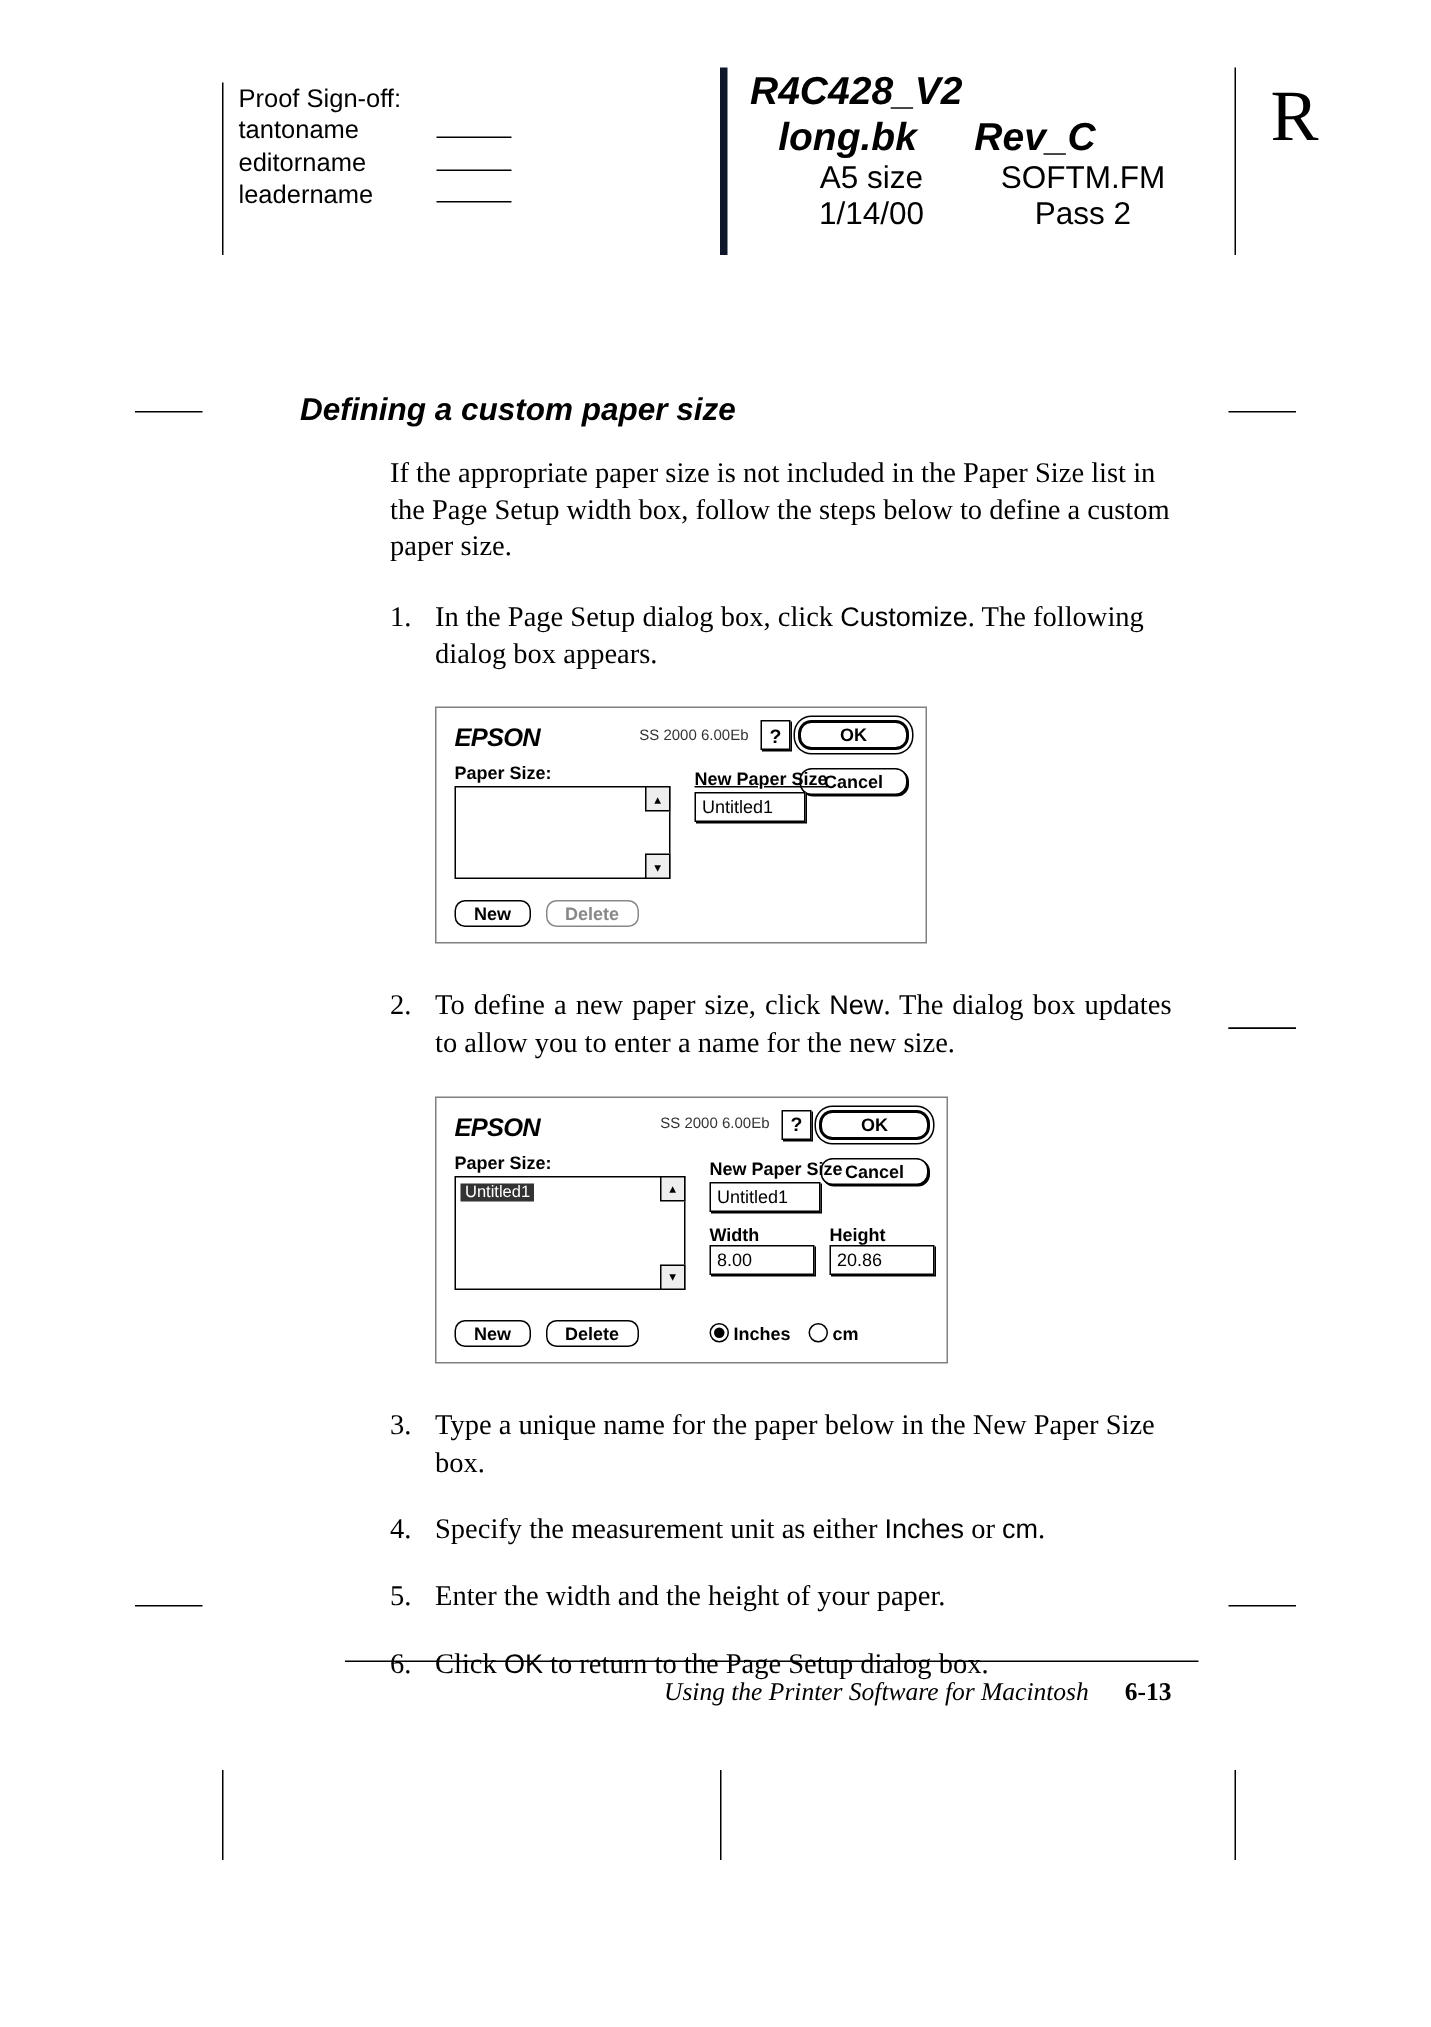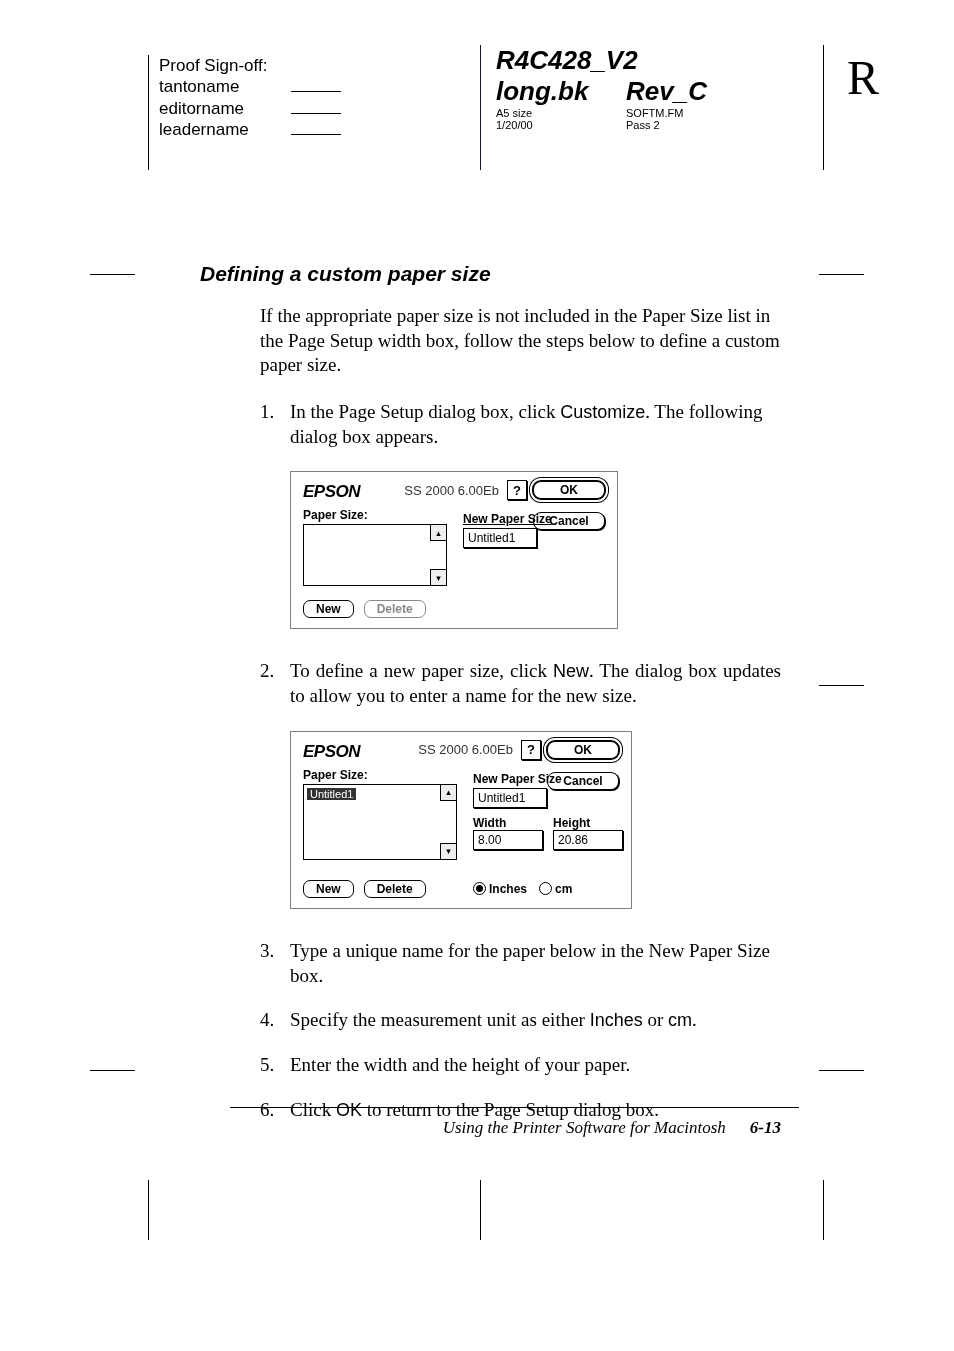--- a/index.html
+++ b/index.html
@@ -37,32 +37,33 @@
   .signoff-blank {
     display: inline-block;
     border-bottom: 1px solid #000;
     width: 50px;
     margin-left: 12px;
   }
   .docinfo-block {
     position: absolute;
     left: 480px;
     top: 45px;
-    border-left: 1px solid #0f172a;
+    border-left: 5px solid #0f172a;
     padding-left: 15px;
     font-family: Helvetica, Arial, sans-serif;
     height: 125px;
+    text-align: center;
   }
   .docinfo-row {
     display: flex;
   }
   .docinfo-col1 { width: 130px; }
   .docinfo-col2 { width: 120px; }
   .code-line { font-size: 26px; font-style: italic; font-weight: 700; }
-  .sub-line { font-size: 11px; }
+  .sub-line { font-size: 21px; margin-left: 16px; }
   .right-border {
     position: absolute;
     right: 130px;
     top: 45px;
     height: 125px;
     border-left: 1px solid #000;
   }
   .big-R {
     position: absolute;
     right: 75px;
@@ -133,21 +134,21 @@
     font-family: Arial, sans-serif;
   }
   .dlg-top-row {
     display: flex;
     align-items: center;
     gap: 6px;
     position: absolute;
     right: 12px;
     top: 8px;
   }
-  .ver-text { font-size: 13px; color: #333; margin-right: 2px; }
+  .ver-text { font-size: 10px; color: #333; margin-right: 2px; }
   .help-btn {
     width: 18px; height: 18px;
     border: 1px solid #000;
     box-shadow: 1px 1px 0 #000;
     display: flex; align-items: center; justify-content: center;
     font-weight: 700;
     font-size: 13px;
     background: #fff;
   }
   .mac-btn {
@@ -241,21 +242,21 @@
   .footer {
     position: absolute;
     left: 230px;
     width: 551px;
     font-size: 17px;
     display: flex;
     justify-content: flex-end;
     gap: 24px;
   }
   .footer-title { font-style: italic; }
-  .footer-pnum { font-style: italic; font-weight: 700; }
+  .footer-pnum { font-weight: 700; }
   
   .v-tick {
     position: absolute;
     width: 1px;
     background: #000;
   }
 </style>
 </head>
 <body>
 <div class="page">
@@ -282,21 +283,21 @@
   </div>
   <div class="docinfo-row">
     <div class="docinfo-col1 code-line">long.bk</div>
     <div class="docinfo-col2 code-line">Rev_C</div>
   </div>
   <div class="docinfo-row">
     <div class="docinfo-col1 sub-line">A5 size</div>
     <div class="docinfo-col2 sub-line">SOFTM.FM</div>
   </div>
   <div class="docinfo-row">
-    <div class="docinfo-col1 sub-line">1/20/00</div>
+    <div class="docinfo-col1 sub-line">1/14/00</div>
     <div class="docinfo-col2 sub-line">Pass 2</div>
   </div>
 </div>
 <div class="right-border"></div>
 <div class="big-R">R</div>
 
 <div class="sec-tick-left" style="top:274px;"></div>
 <div class="sec-tick-right" style="top:274px;"></div>
 <div class="sec-tick-left" style="top:685px; right:90px; left:auto;"></div>
 <div class="sec-tick-right" style="top:685px;"></div>

